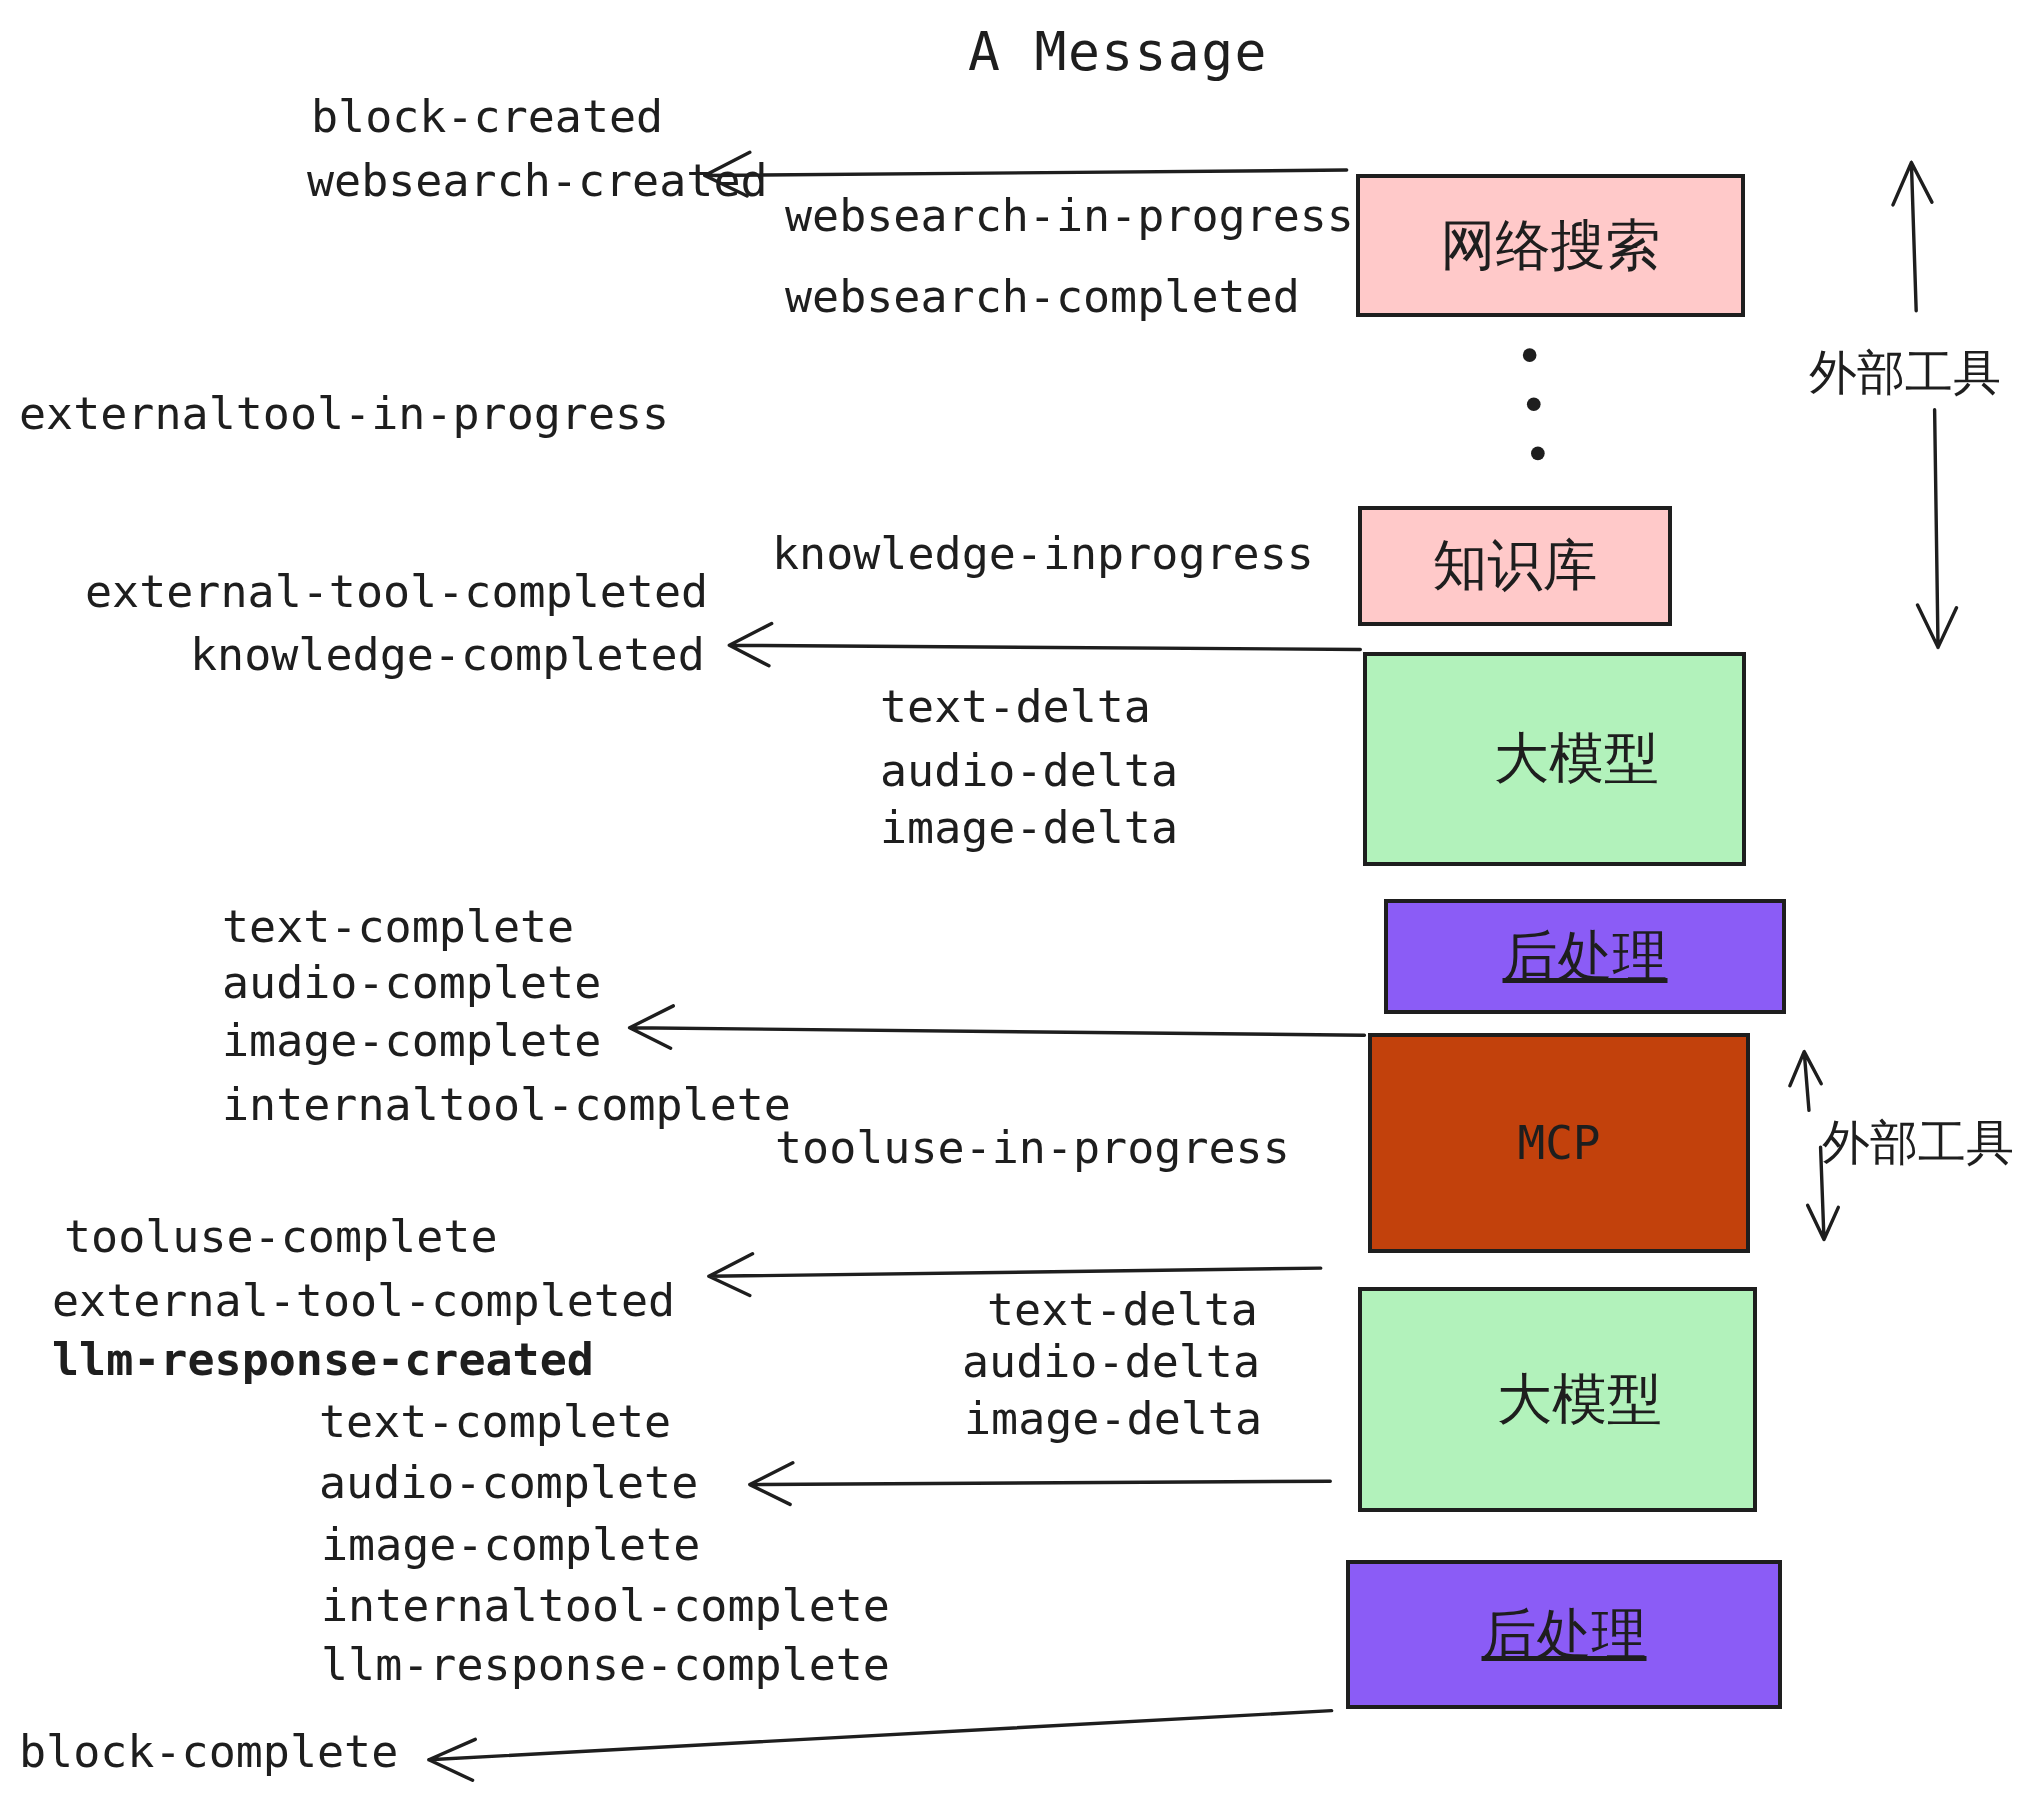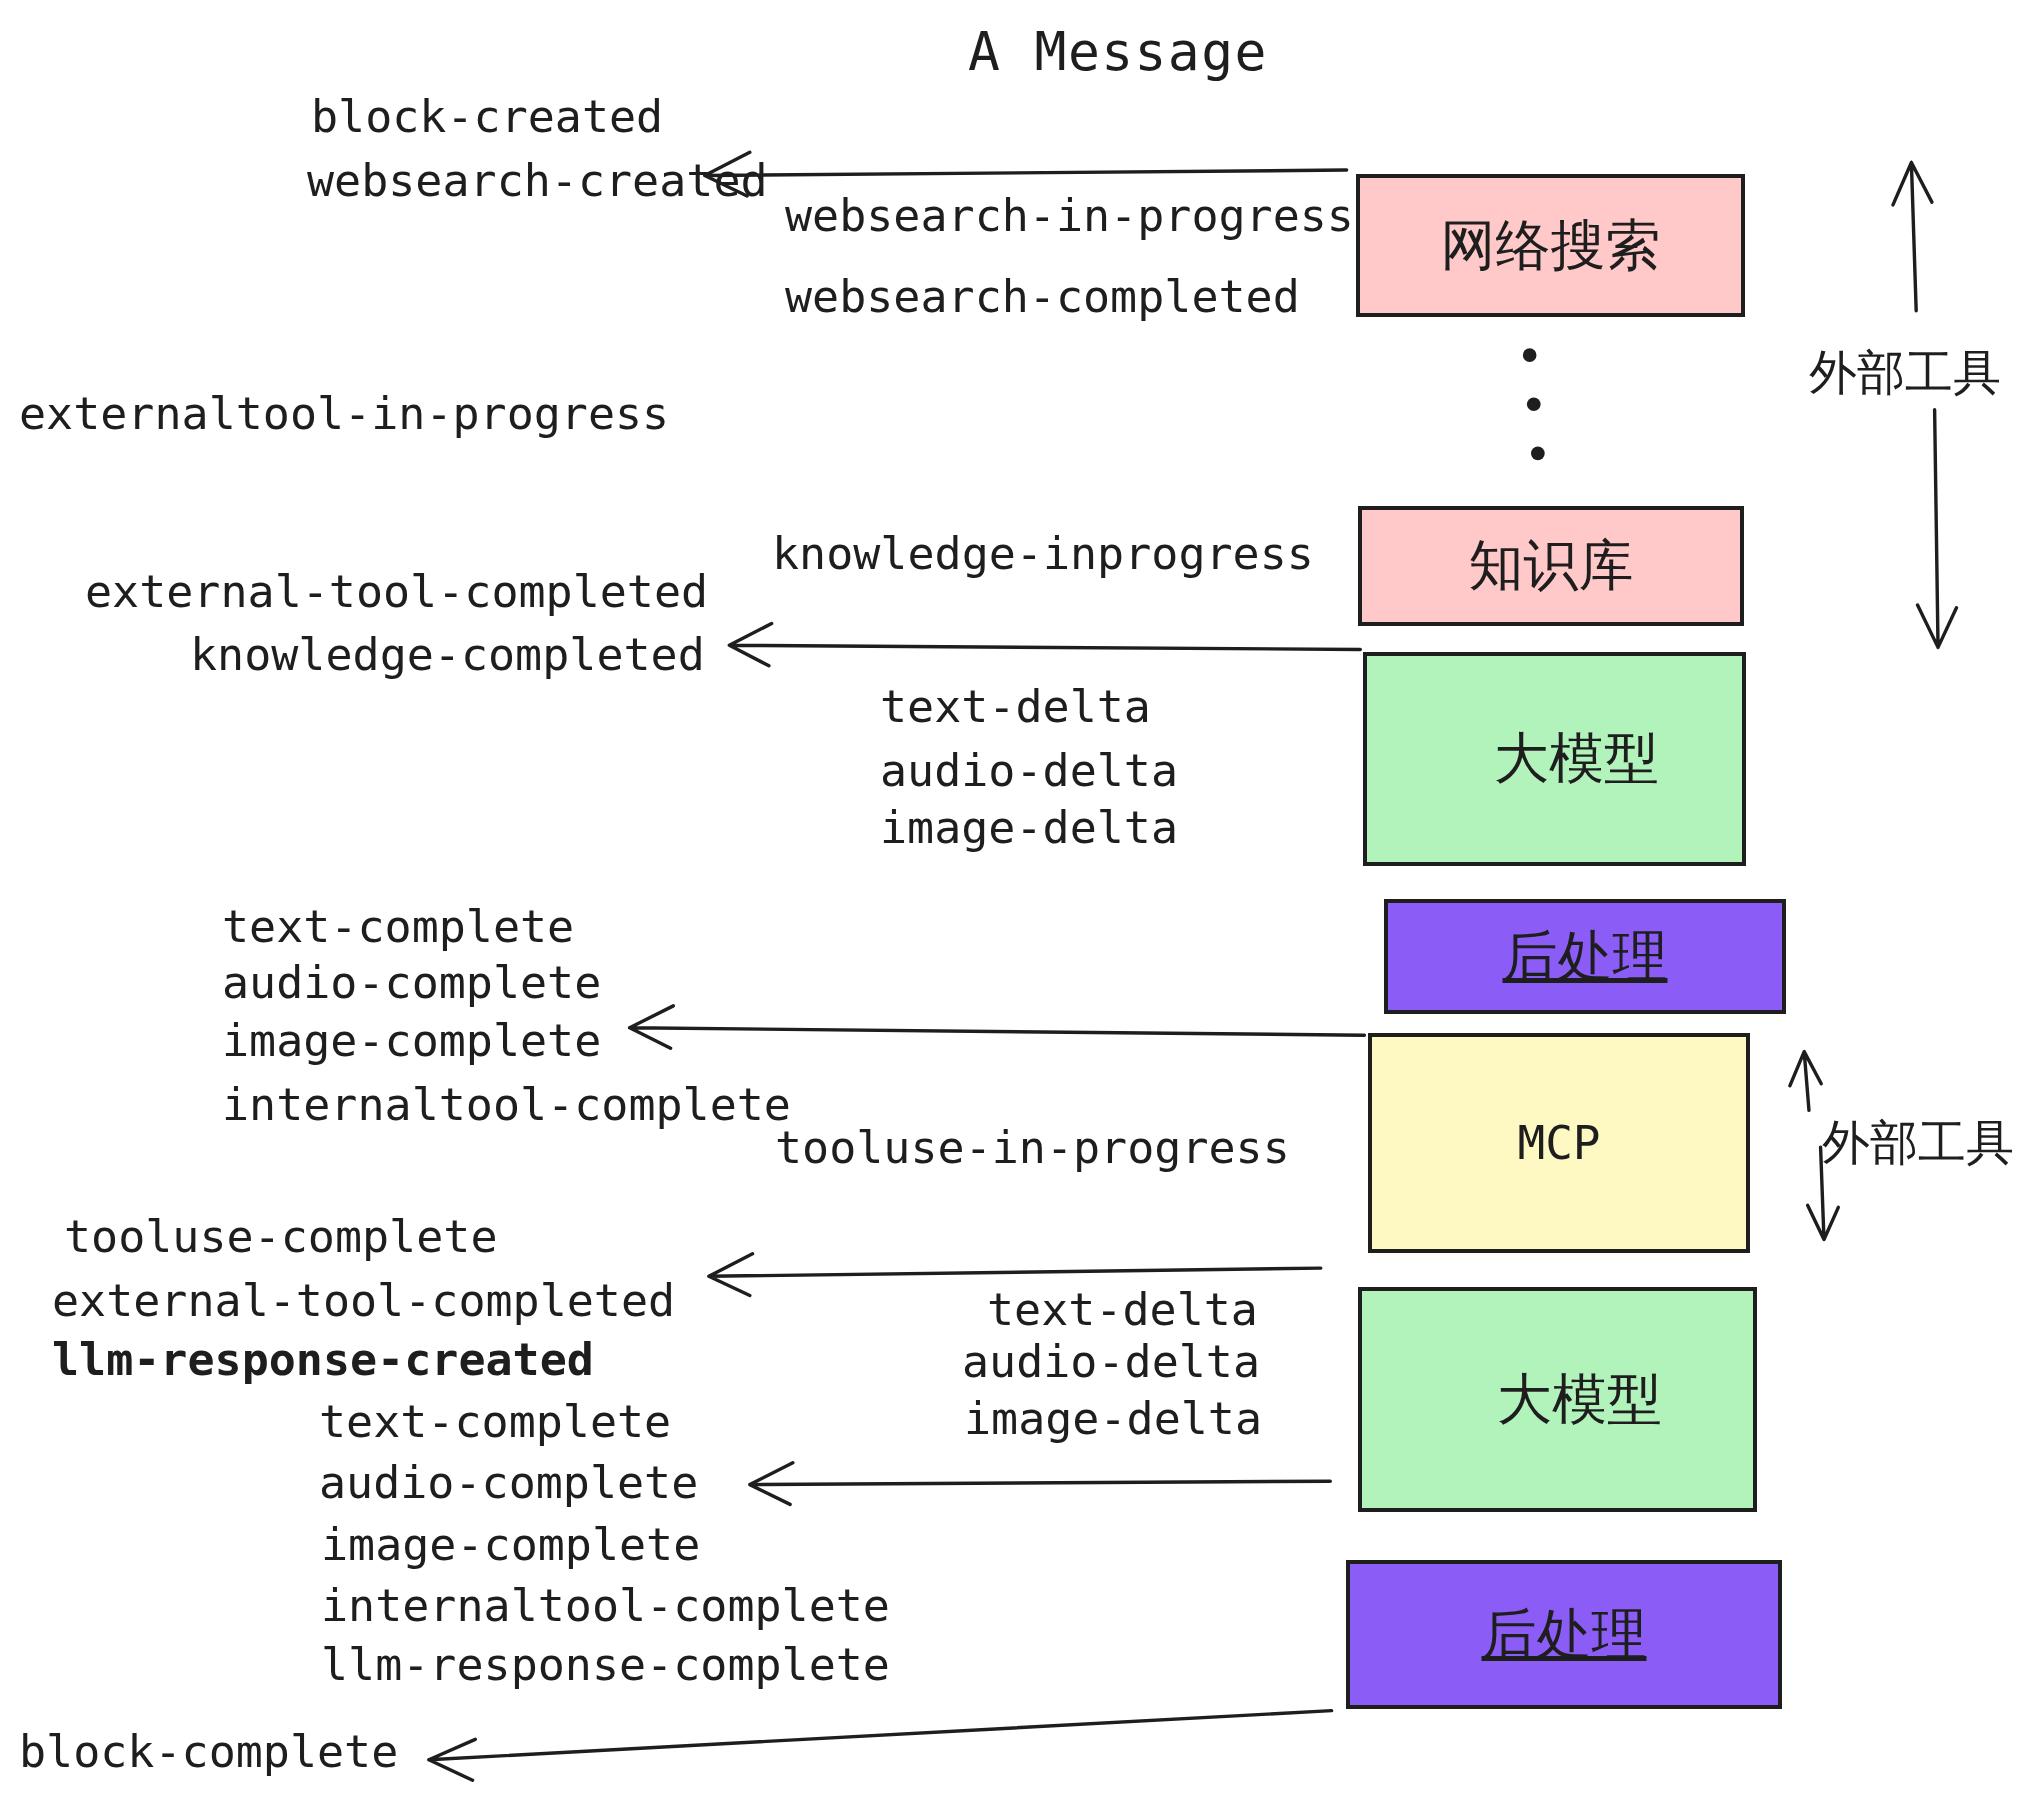--- a/index.html
+++ b/index.html
@@ -13,21 +13,21 @@
   .cn{font-family:"DejaVu Sans", sans-serif;text-align:right;}
   .side-label{font-size:48px;font-family:"DejaVu Sans", sans-serif;}
   .box{
     position:absolute;border:4.1px solid #1e1e1e;box-sizing:border-box;
     display:flex;align-items:center;justify-content:center;
   }
   .box .lbl{font-size:55px;font-family:"DejaVu Sans", sans-serif;}
   .box .lbl-latin{font-size:46px;font-family:"DejaVu Sans Mono", monospace;}
   .fill-pink{background:#ffc9c9;}
   .fill-green{background:#b2f2bb;padding-left:44px;}
-  .fill-yellow{background:#fef9c3;}
+  .fill-yellow{background:#c2410c;}
   .fill-white{background:#8b5cf6;text-decoration:underline;}
   svg.overlay{position:absolute;left:0;top:0;pointer-events:none;}
 </style>
 </head>
 <body>
 
 <div class="abs title" style="left:968px;top:20.5px;">A Message</div>
 
 <div class="abs evt" style="left:311px;top:90px;">block-created</div>
 <div class="abs evt" style="left:307px;top:154px;">websearch-created</div>
@@ -54,21 +54,21 @@
 <div class="abs evt" style="left:319px;top:1395px;">text-complete</div>
 <div class="abs evt" style="left:319px;top:1456px;">audio-complete</div>
 <div class="abs evt" style="left:321px;top:1518px;">image-complete</div>
 <div class="abs evt" style="left:321px;top:1579px;">internaltool-complete</div>
 <div class="abs evt" style="left:321px;top:1638px;">llm-response-complete</div>
 <div class="abs evt" style="left:19px;top:1725px;">block-complete</div>
 
 <div class="box fill-pink" style="left:1356px;top:174px;width:389px;height:143px;">
   <span class="lbl cn">网络搜索</span>
 </div>
-<div class="box fill-pink" style="left:1358px;top:506px;width:386px;height:120px;">
+<div class="box fill-pink" style="left:1358px;top:506px;width:314px;height:120px;">
   <span class="lbl cn">知识库</span>
 </div>
 <div class="box fill-green" style="left:1363px;top:652px;width:383px;height:214px;">
   <span class="lbl cn">大模型</span>
 </div>
 <div class="box fill-white" style="left:1384px;top:899px;width:402px;height:115px;">
   <span class="lbl cn">后处理</span>
 </div>
 <div class="box fill-yellow" style="left:1368px;top:1033px;width:382px;height:220px;">
   <span class="lbl-latin">MCP</span>

